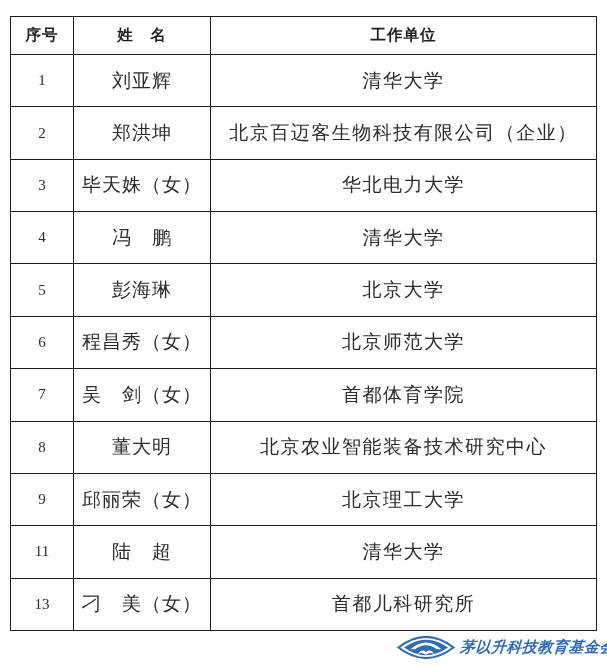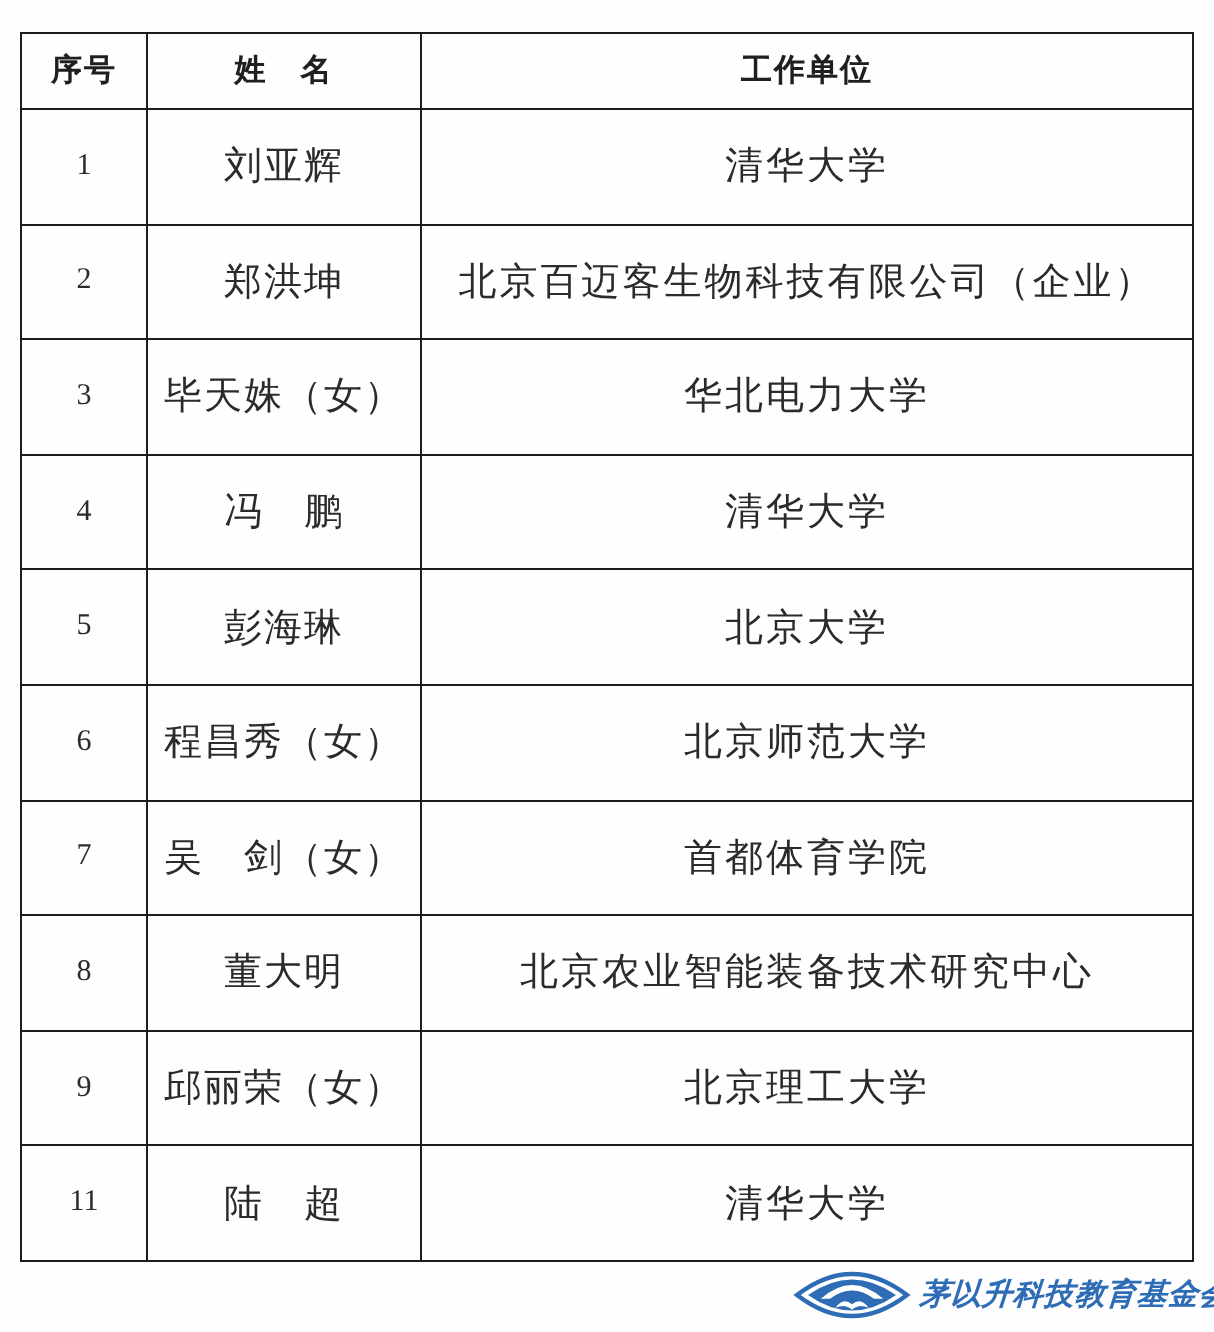--- a/index.html
+++ b/index.html
@@ -139,20 +139,25 @@
         <tr>
           <td class="cell-no">9</td>
           <td class="cell-name">邱丽荣（女）</td>
           <td class="cell-unit">北京理工大学</td>
         </tr>
         <tr>
           <td class="cell-no">11</td>
           <td class="cell-name">陆　超</td>
           <td class="cell-unit">清华大学</td>
         </tr>
+        <tr>
+          <td class="cell-no">13</td>
+          <td class="cell-name">刁　美（女）</td>
+          <td class="cell-unit">首都儿科研究所</td>
+        </tr>
       </tbody>
   </table>
 
   <div class="footer-logo">
     <svg class="logo-icon" viewBox="0 0 64 36" xmlns="http://www.w3.org/2000/svg" aria-hidden="true">
       <path d="M2,18 Q32,-5 62,18 Q32,41 2,18 Z" fill="#ffffff" stroke="#2e6db6" stroke-width="2.4"></path>
       <path d="M8,18 Q32,1 56,18 Q32,35 8,18 Z" fill="#2e6db6"></path>
       <path d="M15,20 Q32,5 49,20 L44,20 Q32,11 20,20 Z" fill="#ffffff"></path>
       <path d="M23,25 Q27,19 32,23 Q37,19 41,25 Q36,22.5 32,26 Q28,22.5 23,25 Z" fill="#ffffff"></path>
     </svg>

